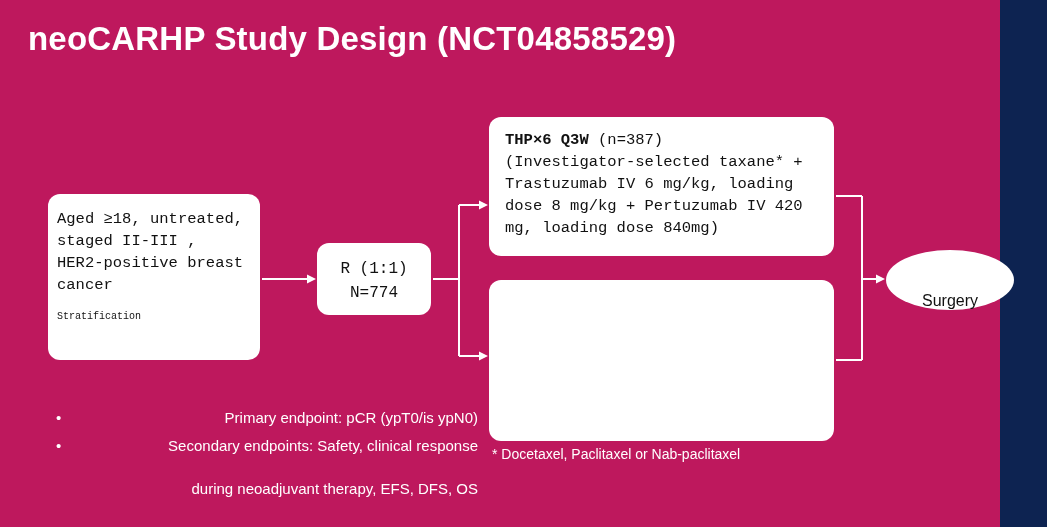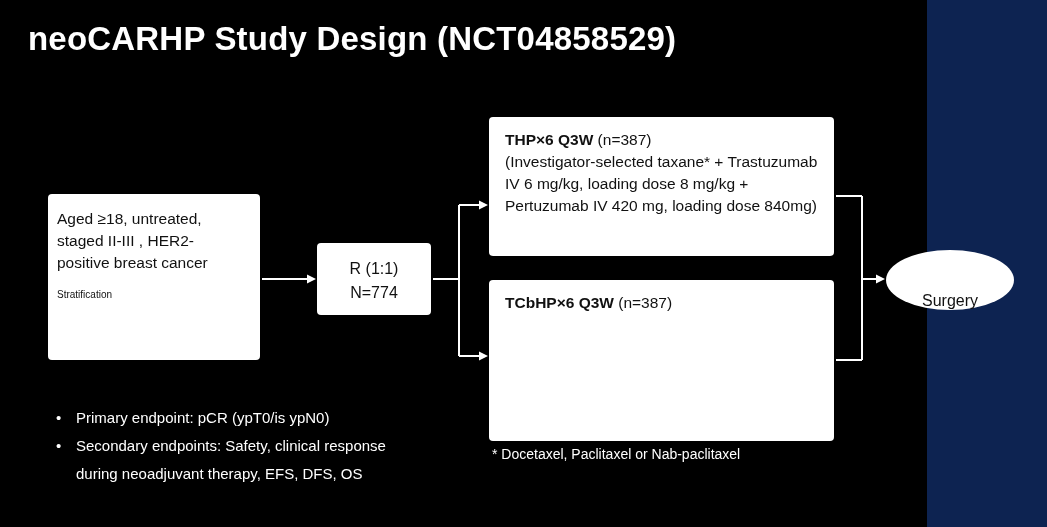--- a/index.html
+++ b/index.html
@@ -8,45 +8,46 @@
   }
   body {
     width: 1047px;
     height: 527px;
     background: #0d2351;
     font-family: "Liberation Sans", sans-serif;
     overflow: hidden;
   }
   #slide {
     position: relative;
-    width: 927px;
+    width: 1000px;
     height: 527px;
-    background: #000000;
+    background: #be185d;
   }
 
   
   #title {
     position: absolute;
     left: 28px;
     top: 20px;
     font-size: 33px;
     font-weight: bold;
     color: #ffffff;
     letter-spacing: 0.2px;
   }
 
   
   .wbox {
     position: absolute;
     background: #ffffff;
-    border-radius: 4px;
+    border-radius: 12px;
     box-sizing: border-box;
     color: #111111;
     font-size: 15px;
     line-height: 1.38;
+    font-family: Liberation Mono, monospace;
   }
 
   
   #pop-box {
     left: 48px;
     top: 194px;
     width: 212px;
     height: 166px;
     padding: 14px 14px 10px 9px;
   }
@@ -138,20 +139,21 @@
   }
 
   
   #endpoints {
     position: absolute;
     left: 48px;
     top: 404px;
     width: 430px;
     color: #ffffff;
     font-size: 15px;
+    text-align: right;
   }
   #endpoints .ep {
     position: relative;
     padding-left: 28px;
     line-height: 1.85;
   }
   #endpoints .ep::before {
     content: "\2022";
     position: absolute;
     left: 8px;
@@ -207,31 +209,27 @@
 
   <div class="wbox" id="arm1-box">
     <div>
       <span class="arm-title">THP×6 Q3W</span>
       <span>(n=387)</span>
     </div>
     <div>(Investigator-selected taxane* + Trastuzumab IV 6 mg/kg, loading dose 8 mg/kg + Pertuzumab IV 420 mg, loading dose 840mg)</div>
   </div>
 
   <div class="wbox" id="arm2-box">
-    <div>
-      <span class="arm-title">TCbHP×6 Q3W</span>
-      <span>(n=387)</span>
-    </div>
   </div>
 
   <div id="surgery-box">
     <span>Surgery</span>
   </div>
 
   <div id="footnote">* Docetaxel, Paclitaxel or Nab-paclitaxel</div>
 
   <div id="endpoints">
     <div class="ep">Primary endpoint: pCR (ypT0/is ypN0)</div>
     <div class="ep">Secondary endpoints: Safety, clinical response</div>
-    <div style="padding-left:28px;line-height:1.85;">during neoadjuvant therapy, EFS, DFS, OS</div>
+    <div style="padding-left:28px;line-height:1.85;margin-top:15px;">during neoadjuvant therapy, EFS, DFS, OS</div>
   </div>
 
 </div>
 
 </body></html>

